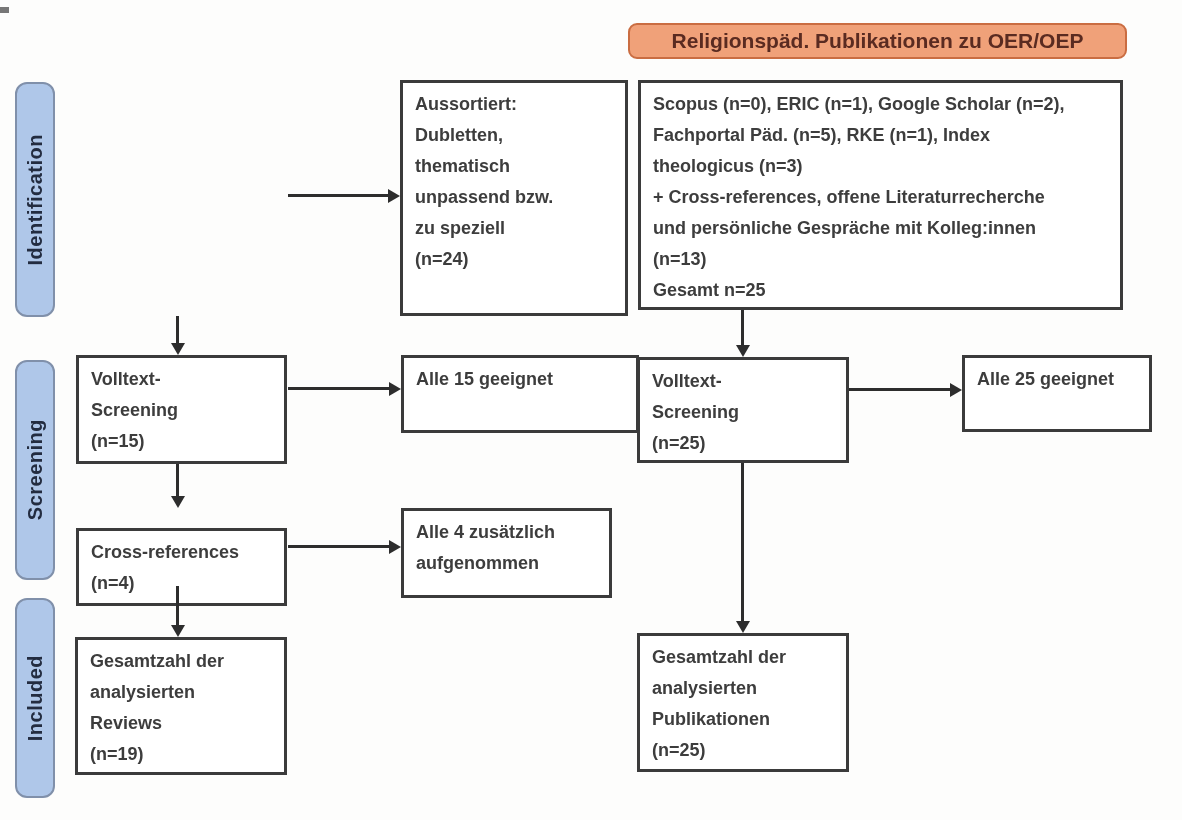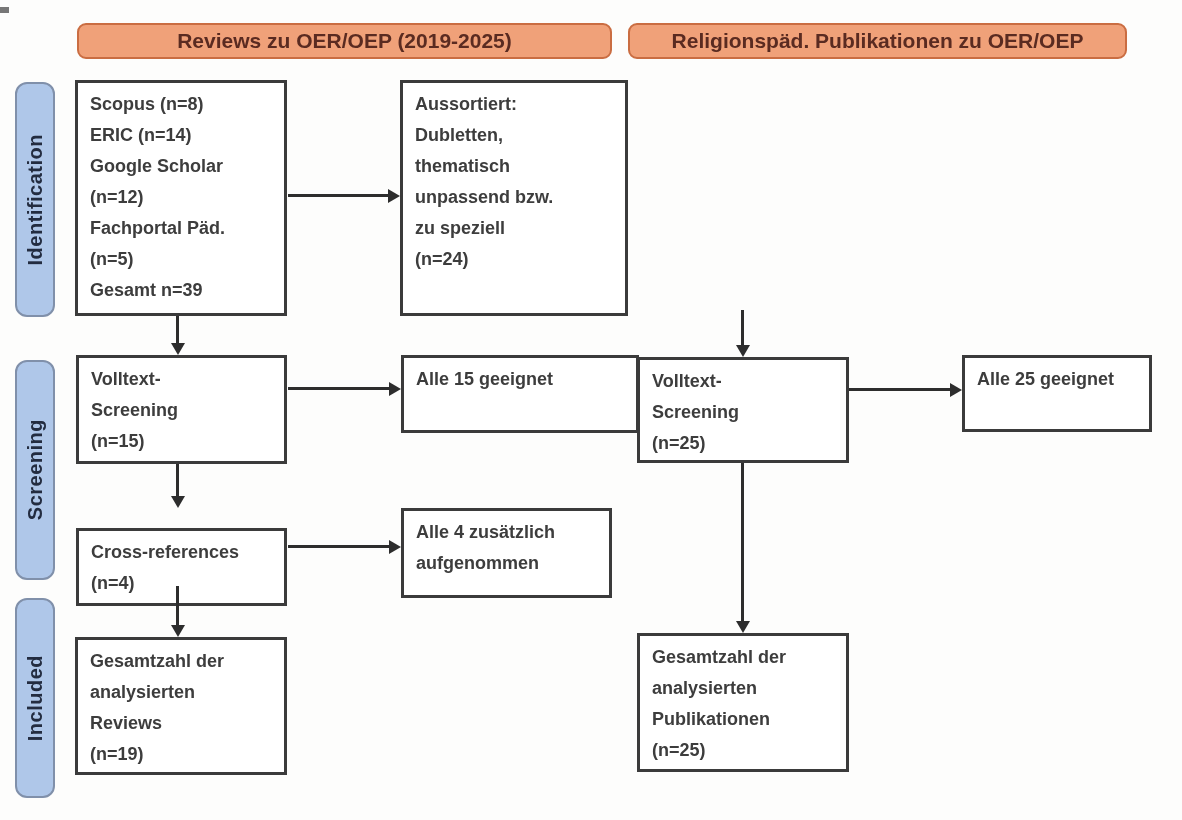--- a/index.html
+++ b/index.html
@@ -48,63 +48,60 @@
   }
   .artifact{position:absolute;background:#777777;}
 </style>
 </head>
 <body>
 
 <div id="canvas">
 
   <div class="artifact" style="left:0;top:7px;width:9px;height:6px;"></div>
 
-  <div class="hdr" style="left:77px;width:535px;">
-    <span>Reviews zu OER/OEP (2019-2025)</span>
-  </div>
   <div class="hdr" style="left:628px;width:499px;">
     <span>Religionspäd. Publikationen zu OER/OEP</span>
   </div>
 
   <div class="stage" style="top:82px;height:235px;">
     <span>Identification</span>
   </div>
   <div class="stage" style="top:360px;height:220px;">
     <span>Screening</span>
   </div>
   <div class="stage" style="top:598px;height:200px;">
     <span>Included</span>
   </div>
 
-  <div class="wbox" style="left:75px;top:80px;width:212px;height:236px;">Scopus (n=8)
-ERIC (n=14)
-Google Scholar
-(n=12)
-Fachportal Päd.
-(n=5)
-Gesamt n=39</div>
   <div class="wbox" style="left:400px;top:80px;width:228px;height:236px;">Aussortiert:
 Dubletten,
 thematisch
 unpassend bzw.
 zu speziell
 (n=24)</div>
   <div class="wbox" style="left:76px;top:355px;width:211px;height:109px;">Volltext-
 Screening
 (n=15)</div>
   <div class="wbox" style="left:401px;top:355px;width:238px;height:78px;">Alle 15 geeignet</div>
   <div class="wbox" style="left:76px;top:528px;width:211px;height:78px;">Cross-references
 (n=4)</div>
   <div class="wbox" style="left:401px;top:508px;width:211px;height:90px;">Alle 4 zusätzlich
 aufgenommen</div>
   <div class="wbox" style="left:75px;top:637px;width:212px;height:138px;">Gesamtzahl der
 analysierten
 Reviews
 (n=19)</div>
 
+  <div class="wbox" style="left:638px;top:80px;width:485px;height:230px;">Scopus (n=0), ERIC (n=1), Google Scholar (n=2),
+Fachportal Päd. (n=5), RKE (n=1), Index
+theologicus (n=3)
++ Cross-references, offene Literaturrecherche
+und persönliche Gespräche mit Kolleg:innen
+(n=13)
+Gesamt n=25</div>
   <div class="wbox" style="left:637px;top:357px;width:212px;height:106px;">Volltext-
 Screening
 (n=25)</div>
   <div class="wbox" style="left:962px;top:355px;width:190px;height:77px;">Alle 25 geeignet</div>
   <div class="wbox" style="left:637px;top:633px;width:212px;height:139px;">Gesamtzahl der
 analysierten
 Publikationen
 (n=25)</div>
 
   <div class="arrow h" style="left:288px;top:194px;width:100px;"></div>

